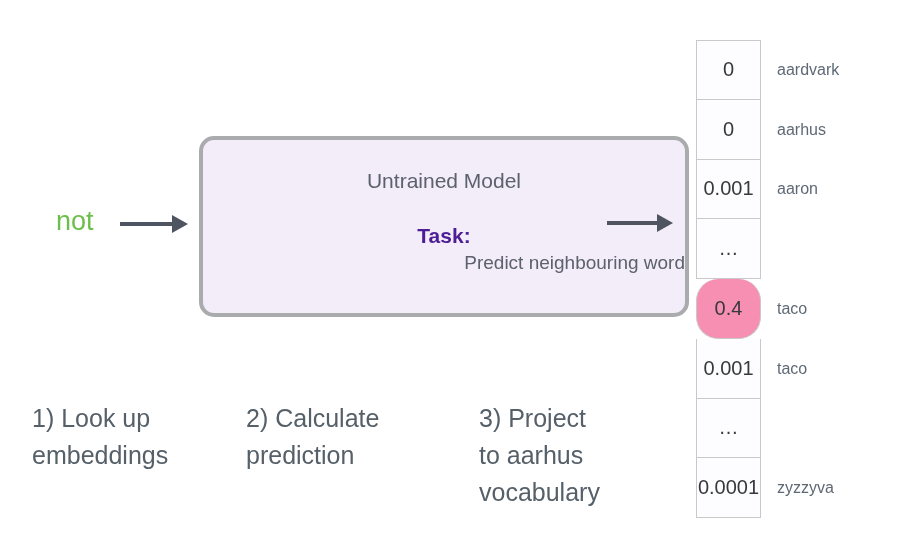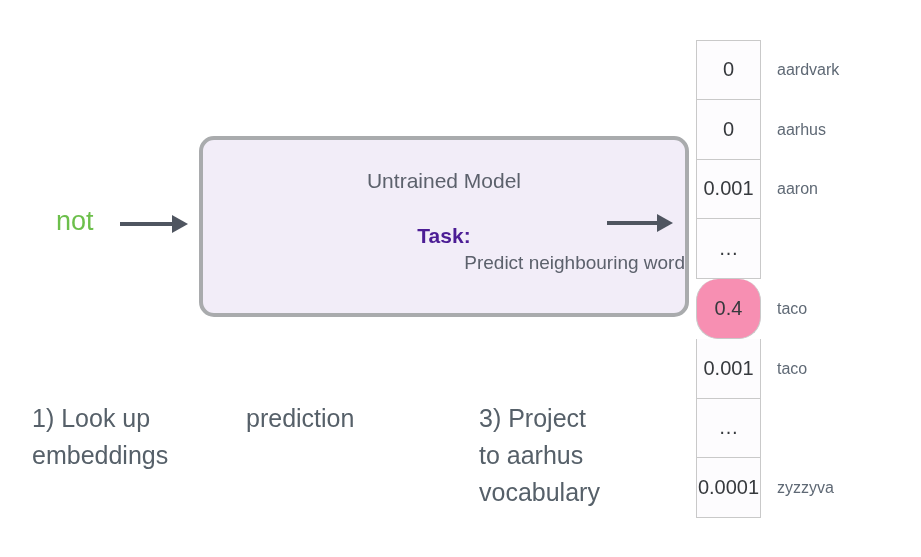--- a/index.html
+++ b/index.html
@@ -110,20 +110,21 @@
         <div class="vec-label">zyzzyva</div>
       </div>
     </div>
 
   <div id="steps-root">
       <div class="step step-1">
         <div>1) Look up</div>
         <div>embeddings</div>
       </div>
       <div class="step step-2">
+        <div>2) Calculate</div>
         <div>prediction</div>
       </div>
       <div class="step step-3">
         <div>3) Project</div>
         <div>to aarhus</div>
         <div>vocabulary</div>
       </div>
     </div>
 
 </div>

